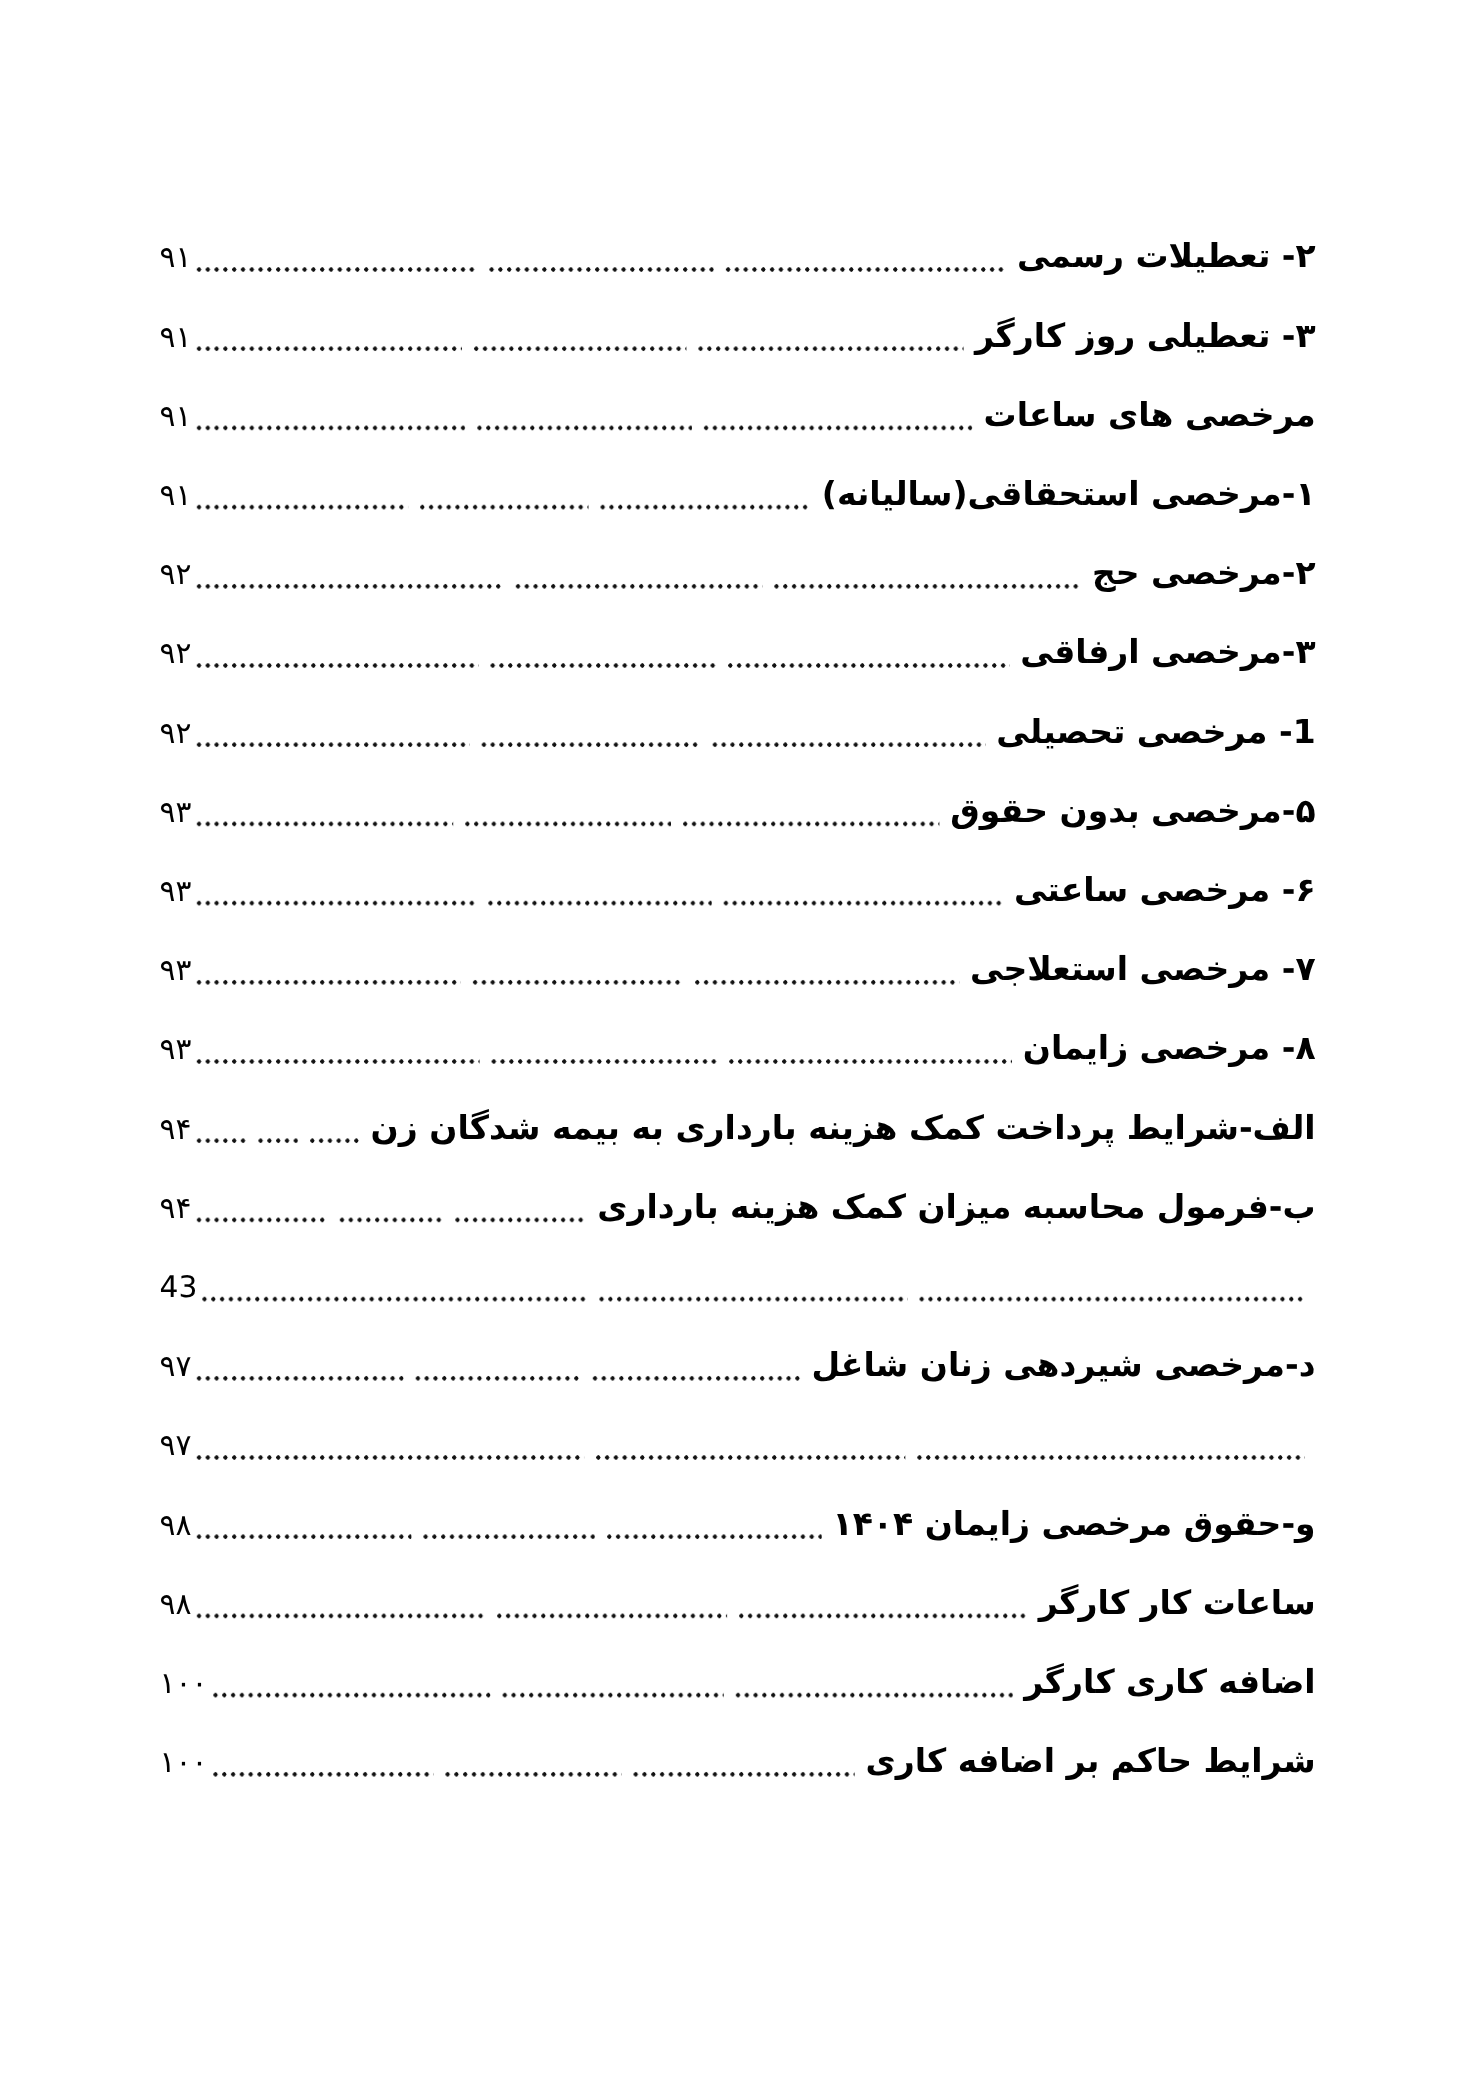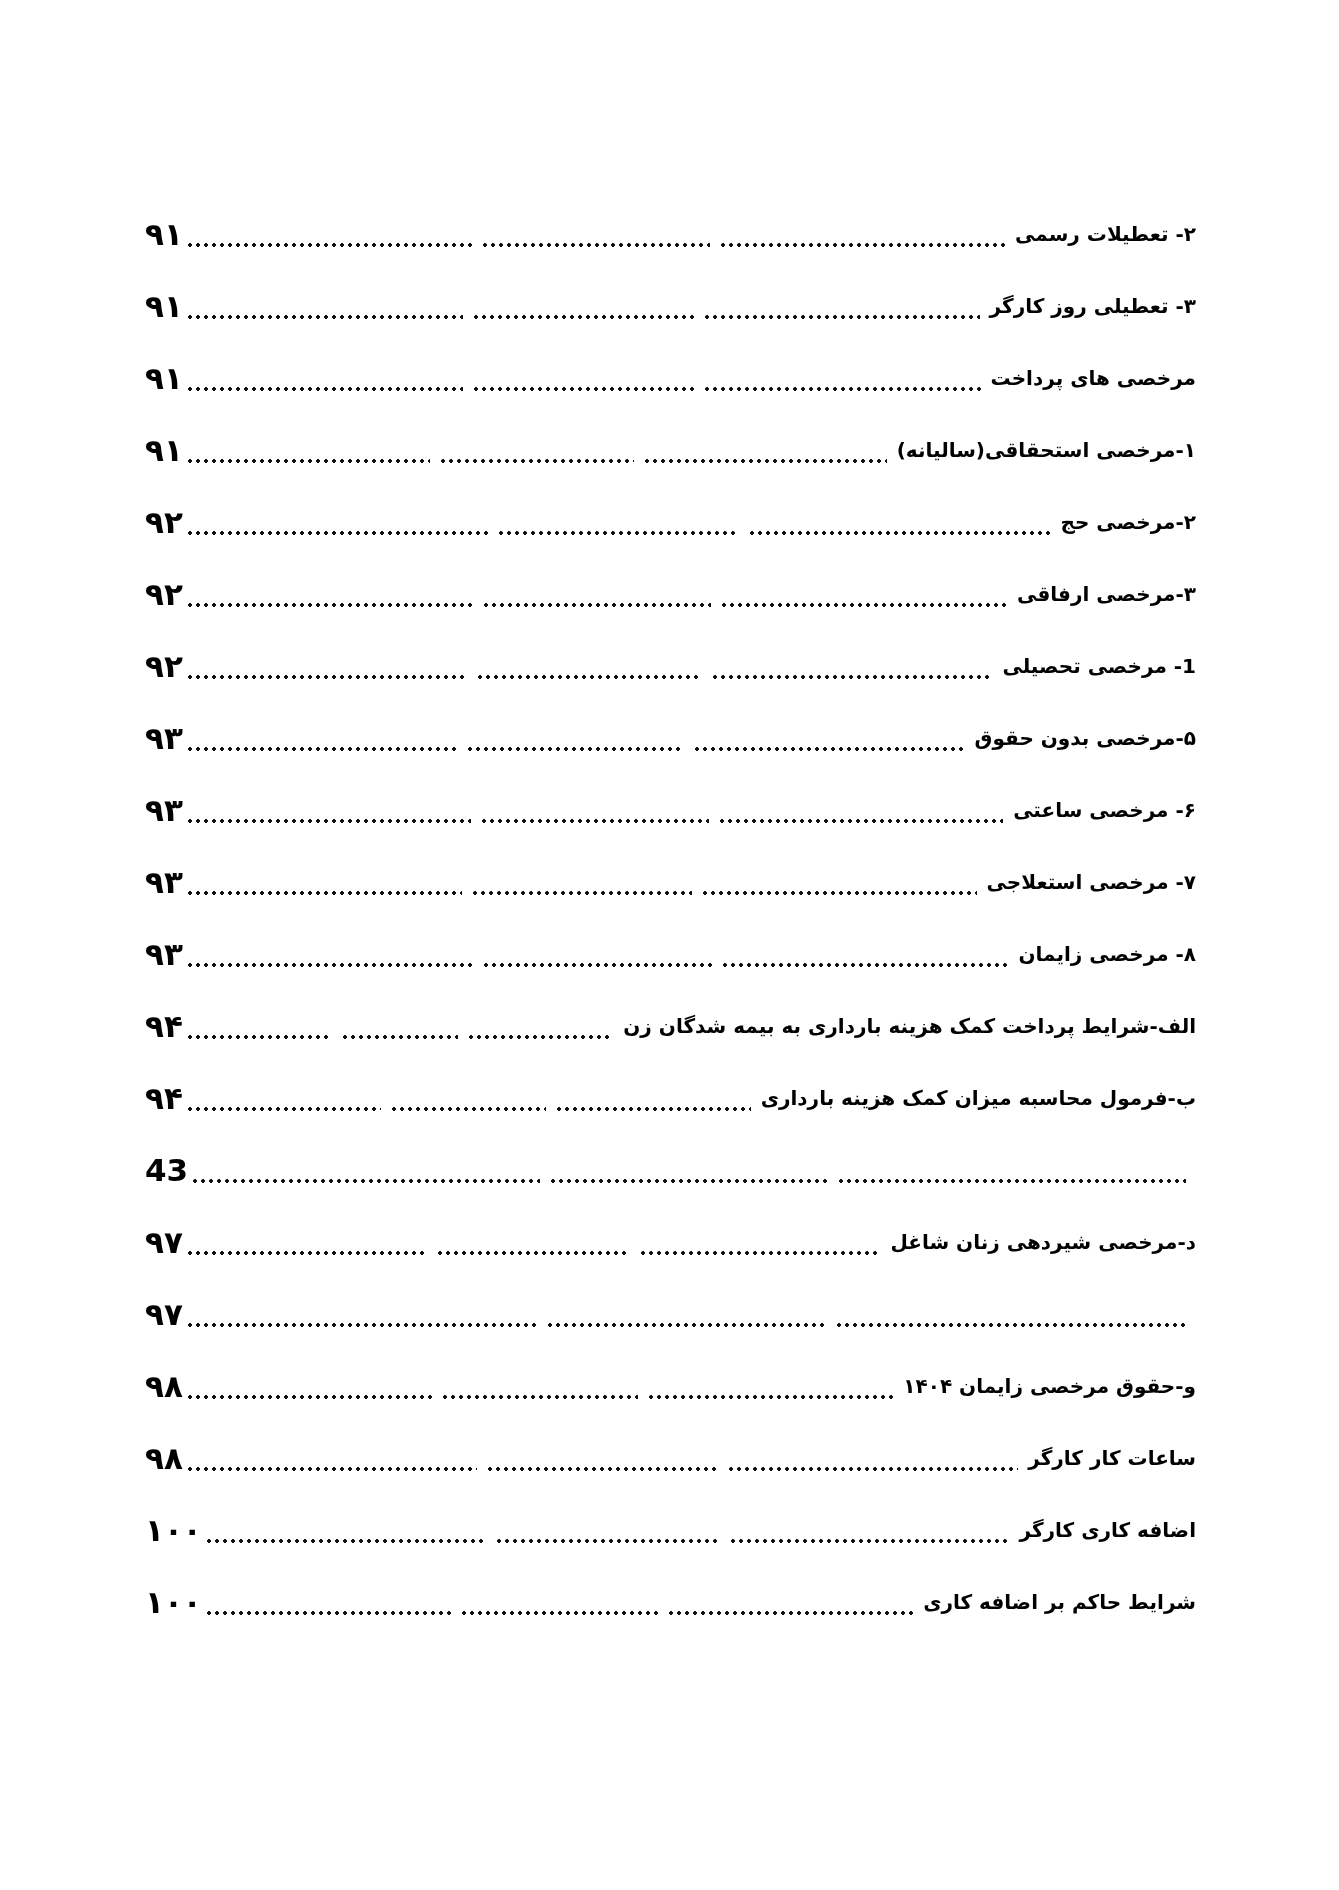--- a/index.html
+++ b/index.html
@@ -27,21 +27,21 @@
     left: 145px;
     direction: rtl;
   }
   .toc-row {
     height: 72px;
     display: flex;
     direction: rtl;
     align-items: center;
   }
   .toc-title {
-    font-size: 20px;
+    font-size: 30px;
     font-weight: 700;
     white-space: nowrap;
     letter-spacing: 0.5px;
     line-height: 1;
     flex: 0 0 auto;
   }
   .leader {
     flex: 1 1 auto;
     display: flex;
     direction: rtl;
@@ -54,22 +54,22 @@
     display: block;
     height: 6px;
     background-image: radial-gradient(circle at 3px 3px, #111 1.7px, rgba(0,0,0,0) 2.1px);
     background-size: 8px 6px;
     background-repeat: repeat-x;
   }
   .leader i.seg-a { flex: 5 1 0; }
   .leader i.seg-b { flex: 4 1 0; }
   .leader i.seg-c { flex: 5 1 0; }
   .toc-page {
-    font-size: 31px;
-    font-weight: 700;
+    font-size: 27px;
+    font-weight: 400;
     white-space: nowrap;
     line-height: 1;
     flex: 0 0 auto;
   }
 </style>
 </head>
 <body>
 
 <div class="doc-page">
   <div class="toc" id="toc">
@@ -87,21 +87,21 @@
     <span class="toc-title">۳- تعطیلی روز کارگر</span>
     <span class="leader">
           <i class="seg-a"></i>
           <i class="seg-b"></i>
           <i class="seg-c"></i>
         </span>
     <span class="toc-page">۹۱</span>
   </div>
 
   <div class="toc-row">
-    <span class="toc-title">مرخصی های پرداخت</span>
+    <span class="toc-title">مرخصی های ساعات</span>
     <span class="leader">
           <i class="seg-a"></i>
           <i class="seg-b"></i>
           <i class="seg-c"></i>
         </span>
     <span class="toc-page">۹۱</span>
   </div>
 
   <div class="toc-row">
     <span class="toc-title">۱-مرخصی استحقاقی(سالیانه)</span>

